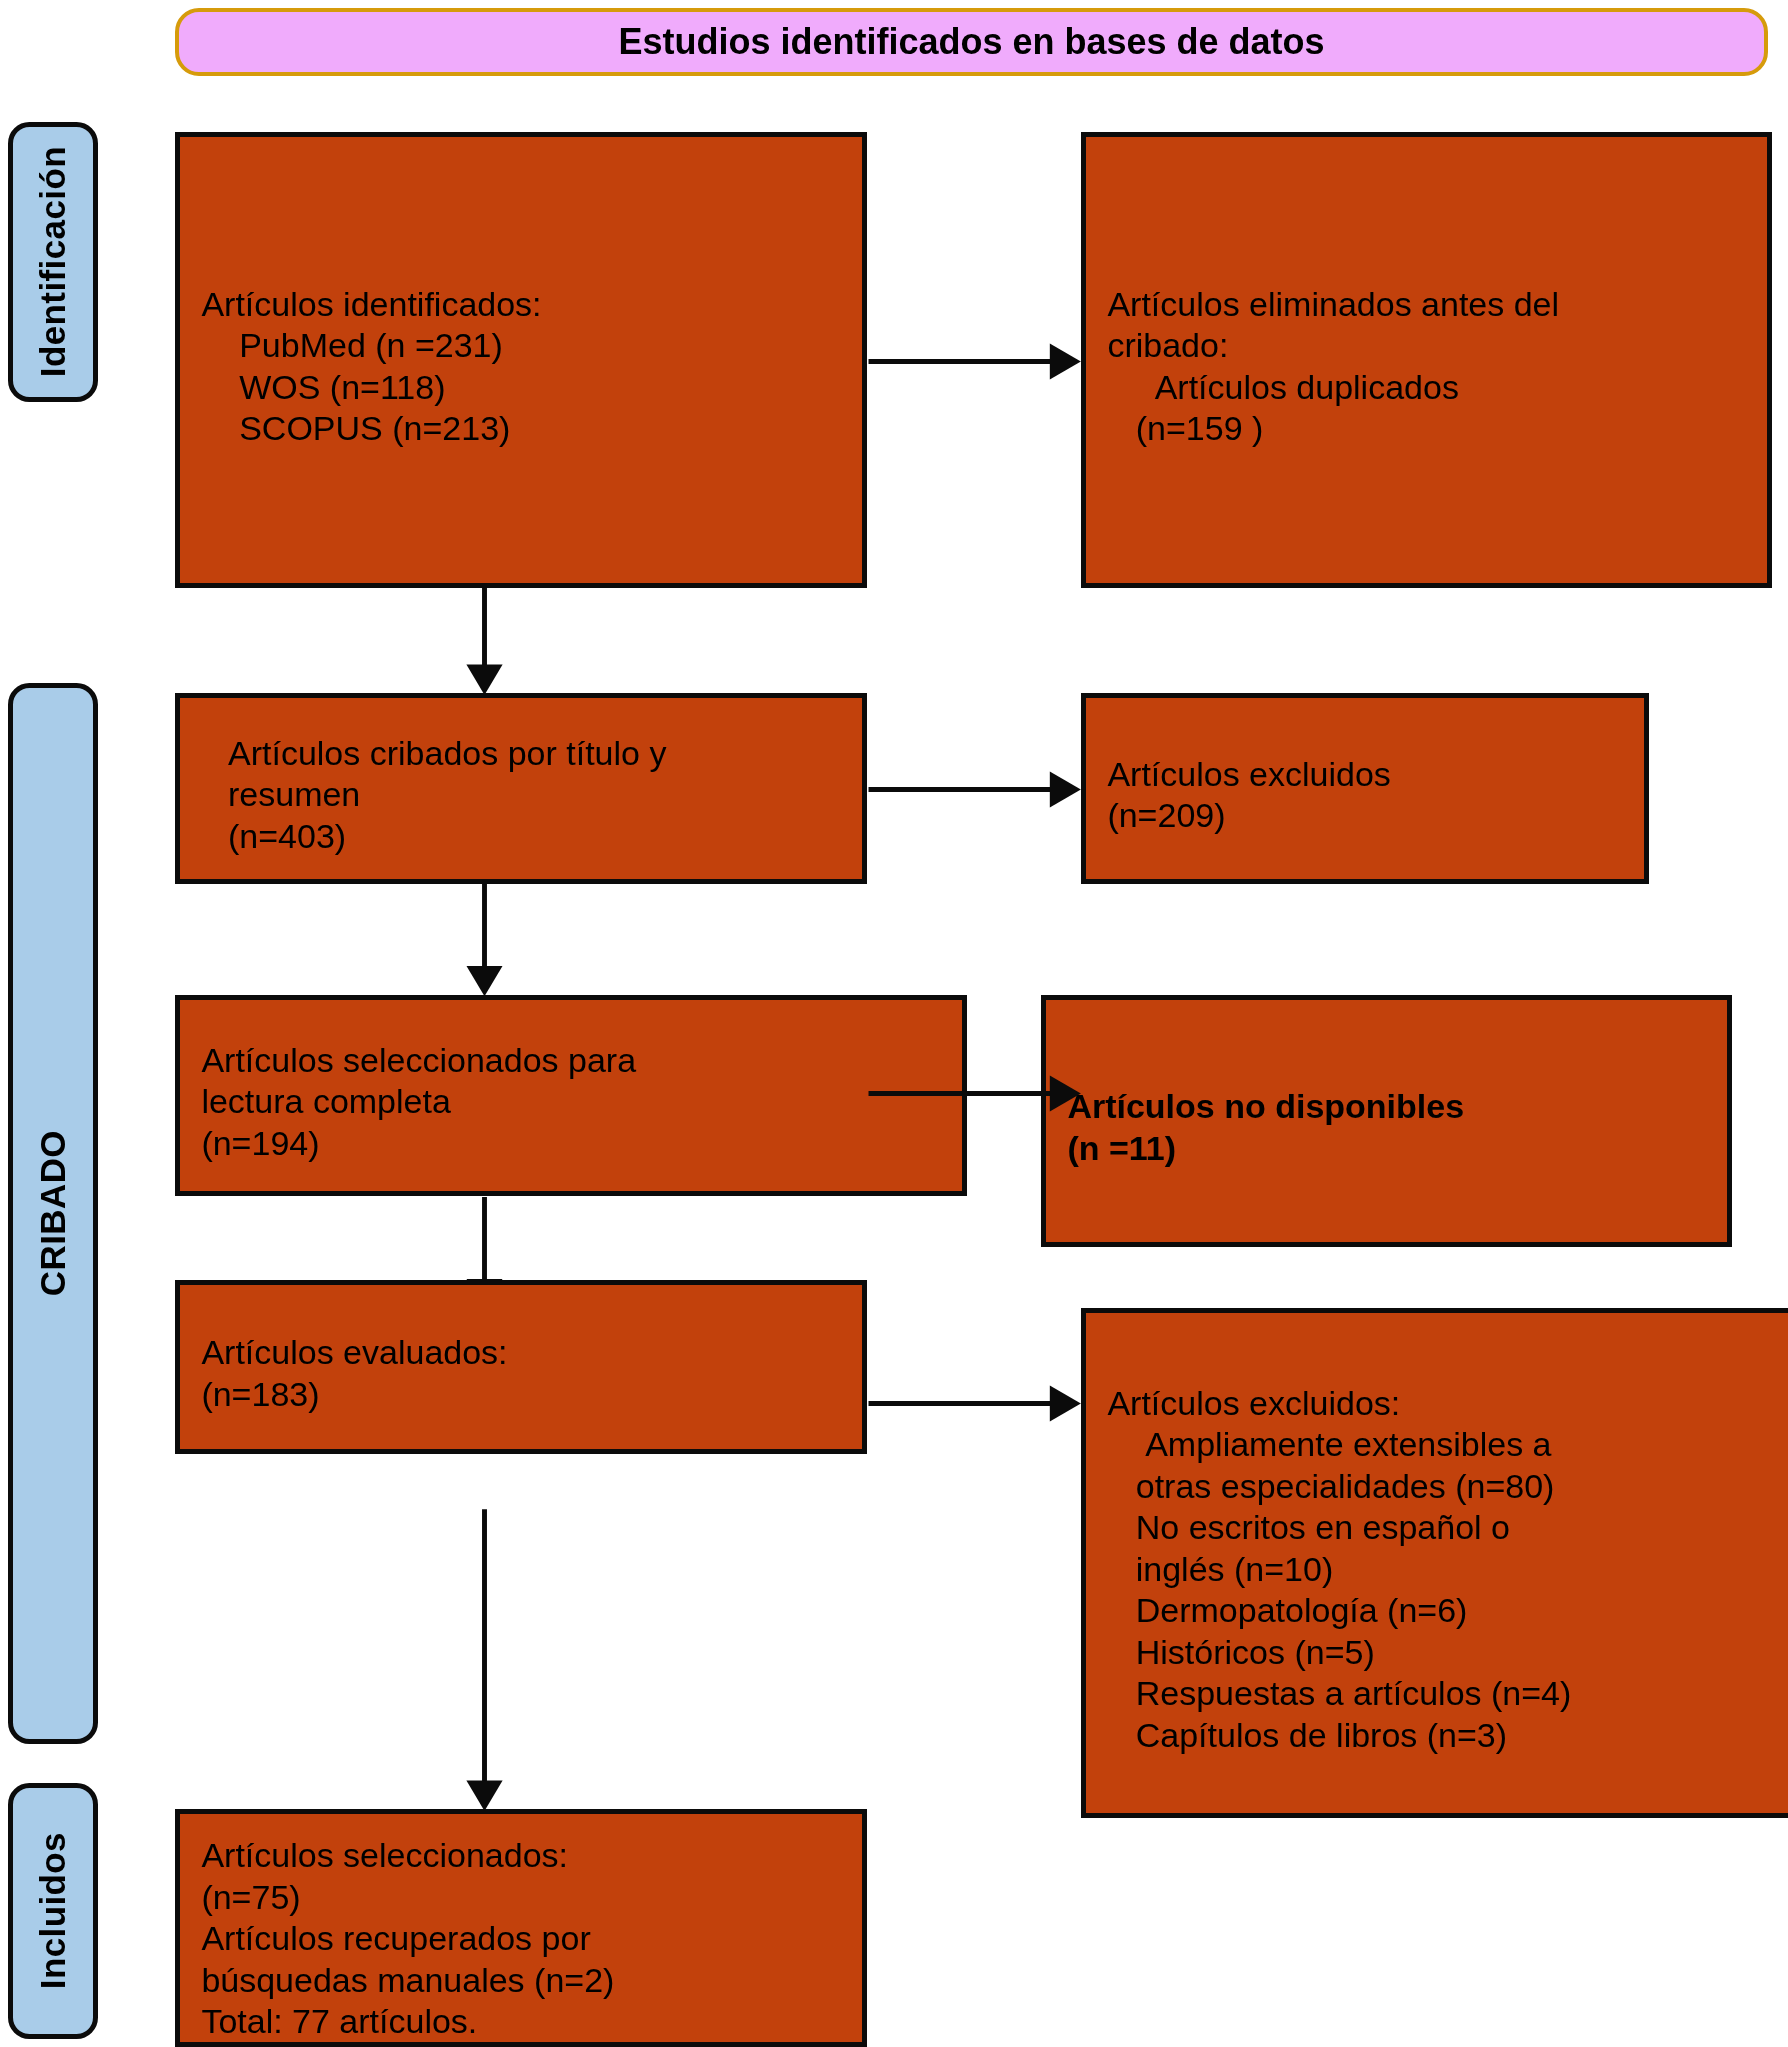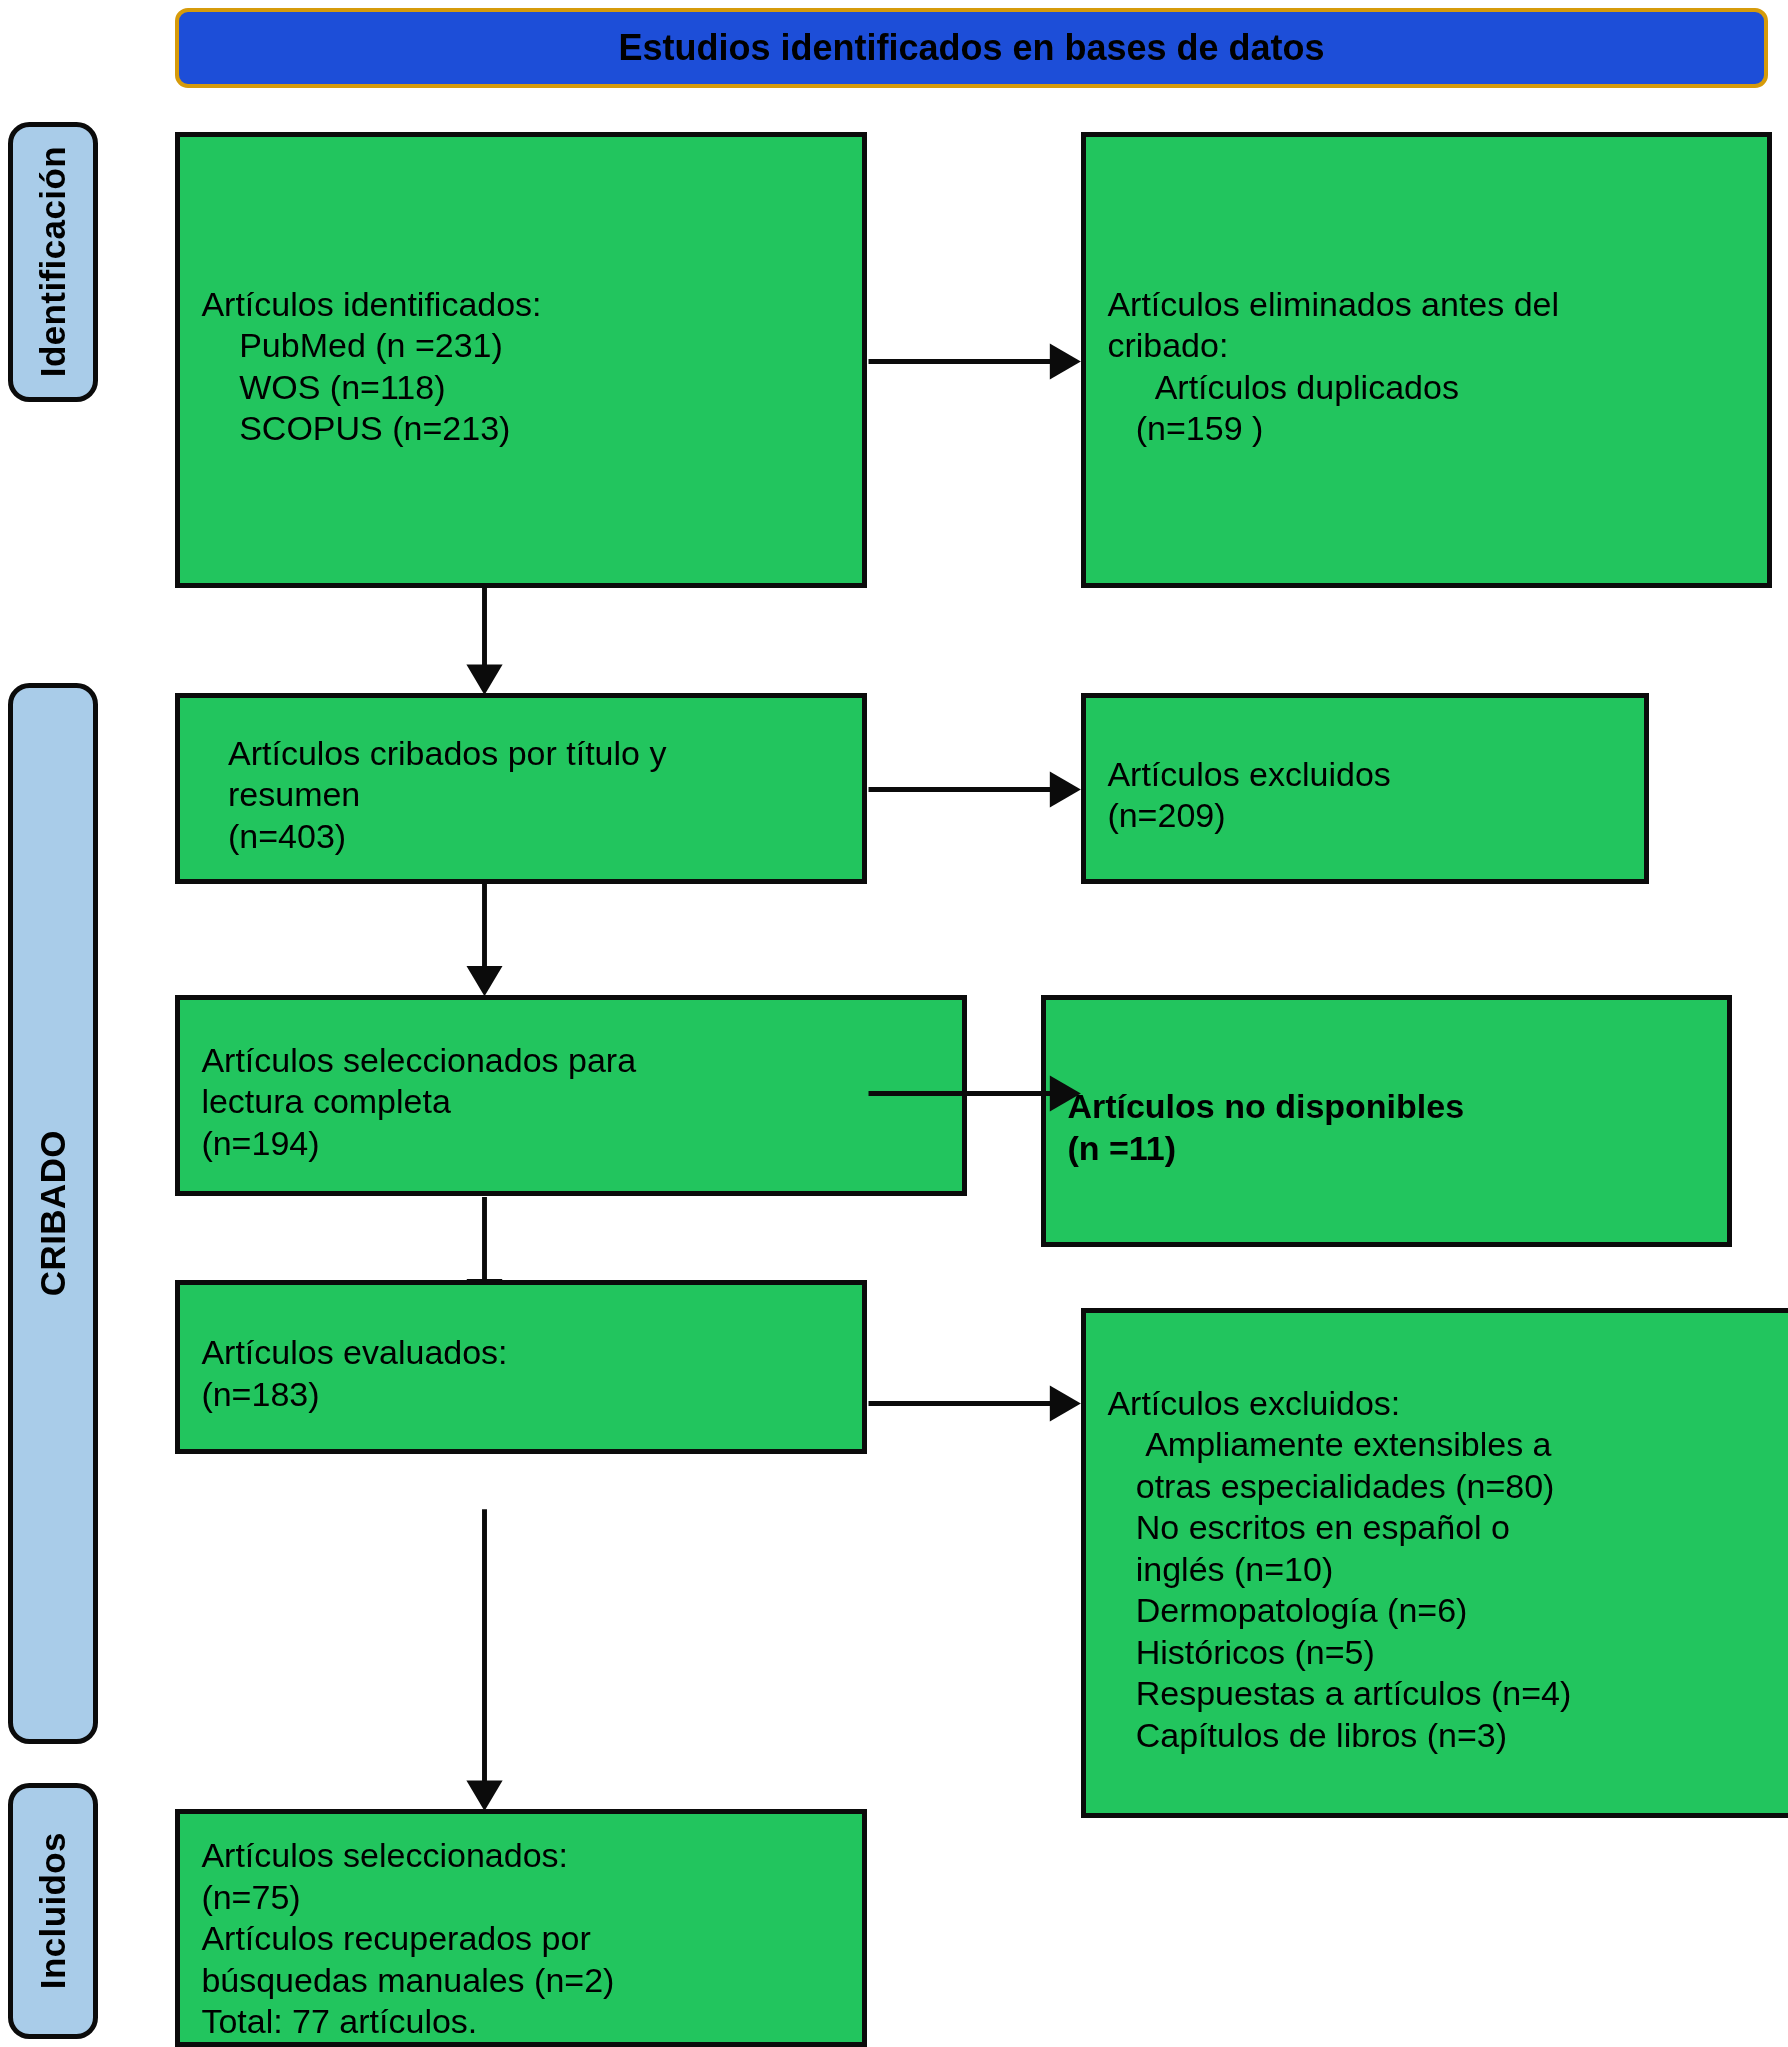--- a/index.html
+++ b/index.html
@@ -18,24 +18,24 @@
     background: #ffffff;
     overflow: hidden;
   }
 
   
   .header-banner {
     position: absolute;
     left: 175px;
     top: 8.2px;
     width: 1593px;
-    height: 80px;
-    background: #1d4ed8;
+    height: 68px;
+    background: #f0abfc;
     border: 4.1px solid #D69B0B;
-    border-radius: 13px;
+    border-radius: 24px;
     box-sizing: border-box;
     display: flex;
     align-items: center;
     justify-content: center;
   }
   .header-banner .title {
     font-size: 36px;
     font-weight: bold;
     color: #000000;
     letter-spacing: 0px;
@@ -64,21 +64,21 @@
     white-space: nowrap;
     letter-spacing: 0.4px;
   }
   #stage-identificacion { top: 122px;  height: 280px; }
   #stage-cribado        { top: 683px;  height: 1061px; }
   #stage-incluidos      { top: 1783px; height: 256px; }
 
   
   .pbox {
     position: absolute;
-    background: #22c55e;
+    background: #c2410c;
     border: 5px solid #0B0B0B;
     box-sizing: border-box;
     padding: 21.4px 21.4px 8.2px 21.4px;
   }
   .pbox .ptext {
     font-size: 34px;
     line-height: 1.22;
     color: #000000;
     white-space: pre-wrap;
   }

